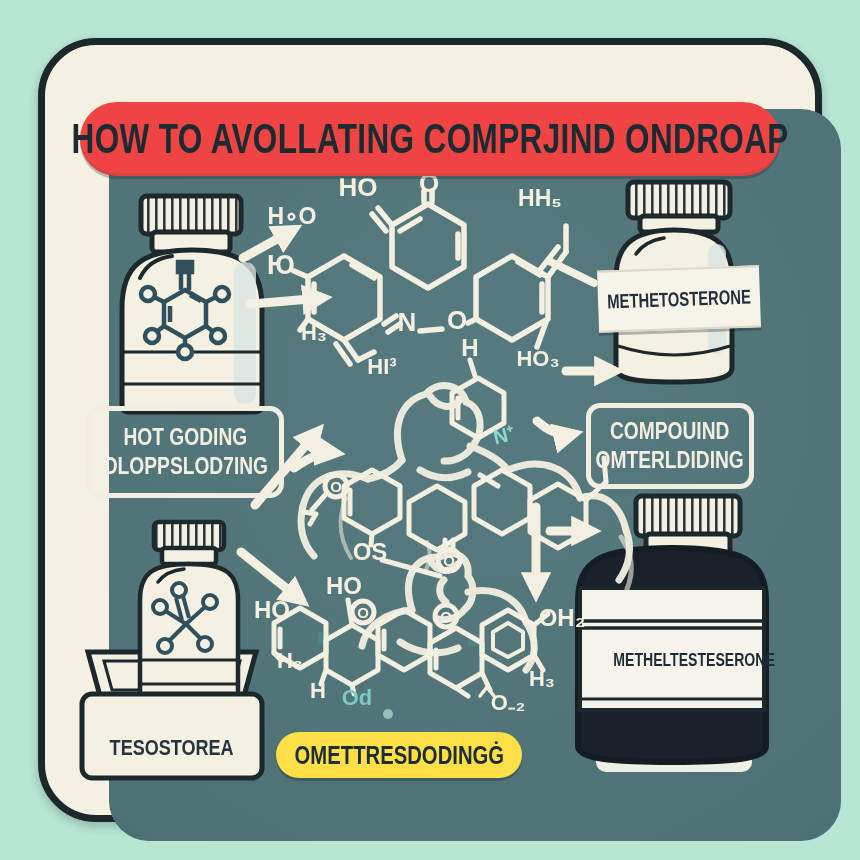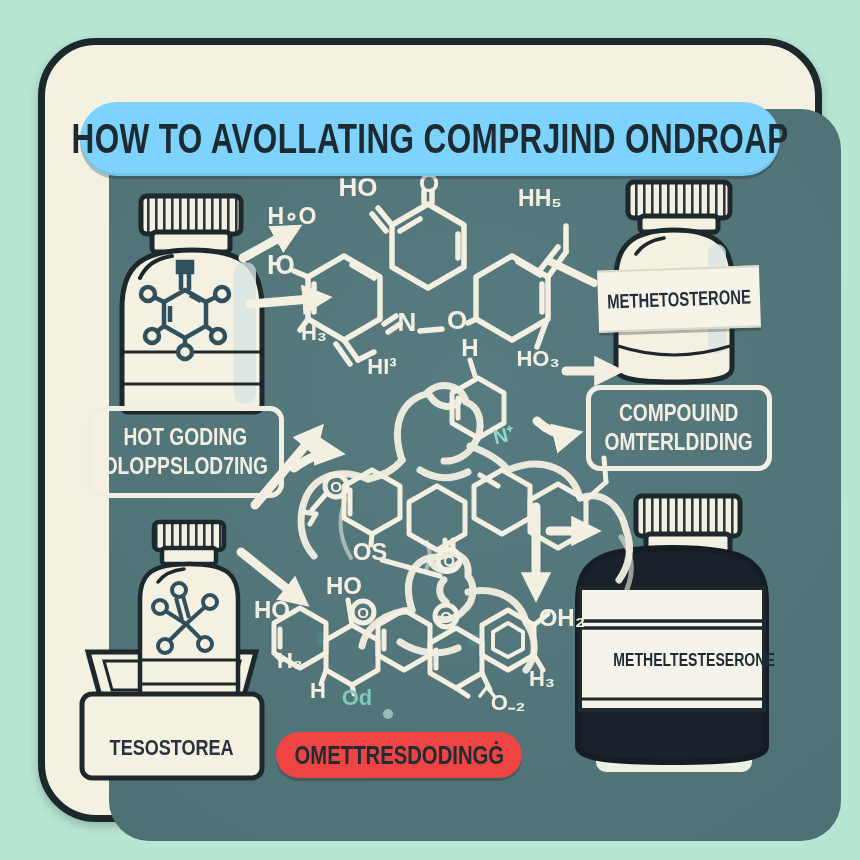--- a/index.html
+++ b/index.html
@@ -7,37 +7,37 @@
          font-family:"Liberation Sans",sans-serif;}
   .card{position:absolute;left:38px;top:38px;width:784px;height:784px;box-sizing:border-box;
         background:#f4f1e3;border:7px solid #1d282c;border-radius:58px;
         box-shadow:0 4px 10px rgba(30,40,44,.25);}
   .panel{position:absolute;left:64px;top:64px;width:732px;height:732px;border-radius:40px;
          background:radial-gradient(circle at 50% 38%, #567b80 0%, #527579 55%, #4d7074 100%);}
   svg.scene{position:absolute;left:0;top:0;width:860px;height:860px;z-index:2;}
   .overlay{position:absolute;z-index:3;display:flex;align-items:center;justify-content:center;
            box-sizing:border-box;text-align:center;}
   .squish{display:block;white-space:nowrap;transform-origin:50% 50%;}
-  .title-pill{left:80px;top:102px;width:700px;height:74px;background:#7dd3fc;border-radius:37px;
+  .title-pill{left:80px;top:102px;width:700px;height:74px;background:#ef4444;border-radius:37px;
               box-shadow:0 3px 0 rgba(25,35,40,.28), inset 0 -3px 0 rgba(25,35,40,.08);}
   .title-pill .squish{font-size:42px;font-weight:800;color:#1c2b31;transform:scaleX(.75);letter-spacing:.5px;}
   .callout{border:5px solid #f2efe2;border-radius:14px;color:#f2efe2;flex-direction:column;
            font-weight:700;line-height:1.2;}
   .callout .squish{transform:scaleX(.8);font-size:24px;}
   .callout-left{left:86px;top:406px;width:198px;height:92px;}
-  .callout-right{left:586px;top:385px;width:186px;height:86px;}
+  .callout-right{left:586px;top:403px;width:168px;height:86px;}
   .banner-metheto{left:598px;top:268px;width:162px;height:62px;background:#f6f3e8;
                   transform:rotate(-2deg);box-shadow:0 3px 0 rgba(20,30,35,.3);
                   border-top:2px solid #ddd8c6;border-bottom:2px solid #ddd8c6;}
   .banner-metheto .squish{font-size:20px;font-weight:800;color:#232f3a;transform:scaleX(.74);}
   .label-methel{left:586px;top:634px;width:172px;height:52px;margin-left:22px;}
   .label-methel .squish{font-size:19px;font-weight:800;color:#1f2b36;transform:scaleX(.74);}
   .label-tray{left:90px;top:728px;width:164px;height:40px;}
   .label-tray .squish{font-size:22px;font-weight:800;color:#27333d;transform:scaleX(.82);}
-  .bottom-pill{left:276px;top:732px;width:246px;height:46px;background:#ef4444;border-radius:23px;
+  .bottom-pill{left:276px;top:732px;width:246px;height:46px;background:#fde047;border-radius:23px;
                box-shadow:0 3px 0 rgba(25,35,40,.28);}
   .bottom-pill .squish{font-size:26px;font-weight:800;color:#1e2c34;transform:scaleX(.78);}
   text{font-family:"Liberation Sans",sans-serif;font-weight:700;}
 </style>
 </head>
 <body>
 
 <div class="stage">
   <div class="card">
     <div class="panel"></div>

